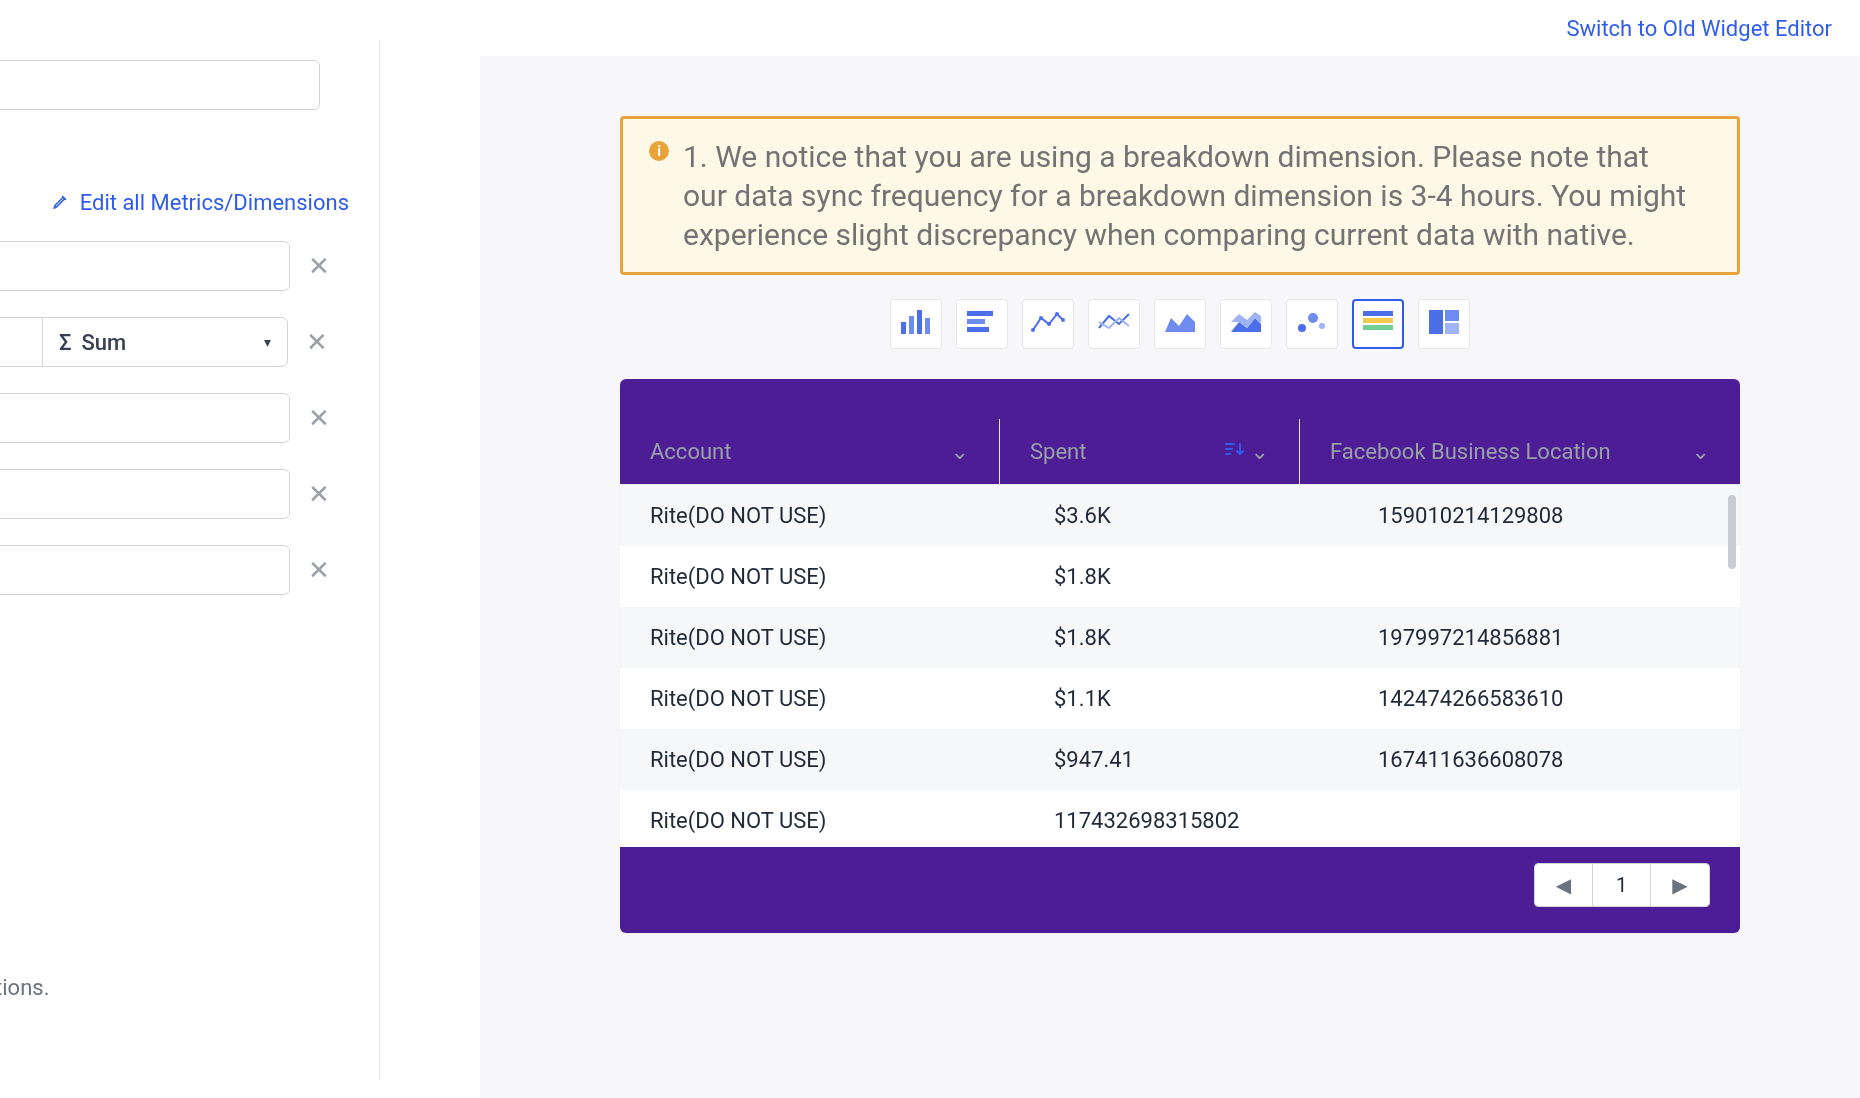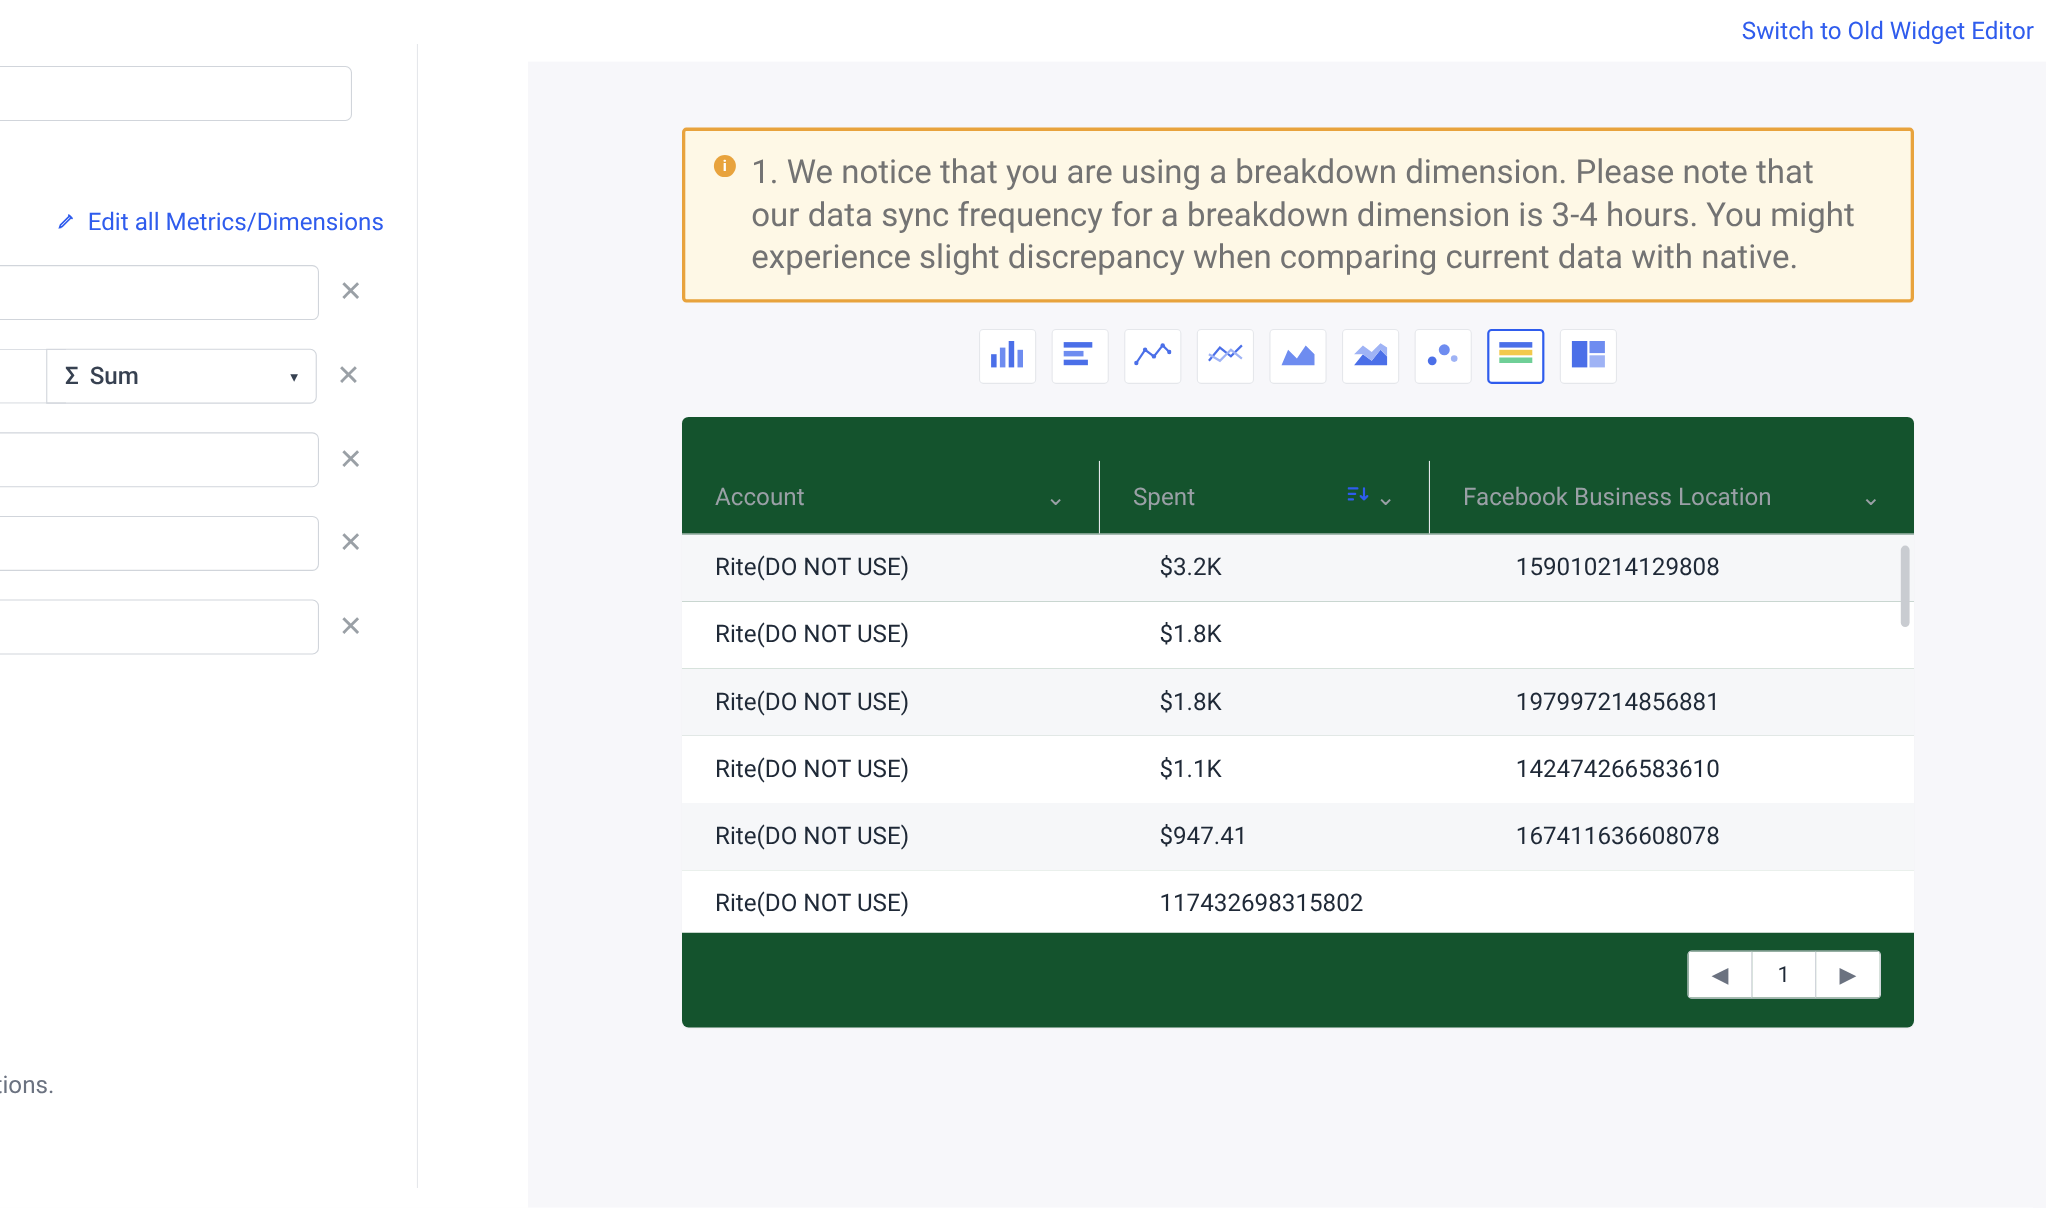--- a/index.html
+++ b/index.html
@@ -1,18 +1,18 @@
 <!DOCTYPE html>
 <html><head>
 <meta charset="utf-8">
 <style>
   * { box-sizing: border-box; margin: 0; padding: 0; font-family: -apple-system, BlinkMacSystemFont, "Segoe UI", Roboto, Helvetica, Arial, sans-serif; }
   body { width: 1860px; height: 1098px; background: #fff; overflow: hidden; position: relative; }
 
-  .top-link { position: absolute; top: 16px; right: 11px; color: #2F5CED; font-size: 22px; cursor: pointer; }
+  .top-link { position: absolute; top: 16px; right: 28px; color: #2F5CED; font-size: 22px; cursor: pointer; }
 
   .sidebar {
     position: absolute; left: -100px; top: 40px; width: 480px; height: 1040px;
     border-right: 1px solid #E5E7EB; padding: 20px 30px 20px 30px; background: #fff;
   }
   .sidebar-inner { position: relative; height: 100%; }
 
   .input-box {
     border: 1px solid #D1D5DB; border-radius: 6px; height: 50px; background: #fff;
   }
@@ -52,21 +52,21 @@
 
   .chart-type-row { display: flex; gap: 14px; justify-content: center; margin-bottom: 30px; }
   .ct-btn {
     width: 52px; height: 50px; border: 1px solid #E5E7EB; border-radius: 4px;
     display: flex; align-items: center; justify-content: center; background: #fff; cursor: pointer;
   }
   .ct-btn.selected { border: 2px solid #2F5CED; }
   .ct-svg { width: 34px; height: 28px; }
 
   .table-card {
-    background: #14532d; border-radius: 6px; box-shadow: 0 1px 2px rgba(0,0,0,0.04);
+    background: #4c1d95; border-radius: 6px; box-shadow: 0 1px 2px rgba(0,0,0,0.04);
     overflow: hidden; position: relative; padding-top: 40px;
   }
   .thead { display: grid; grid-template-columns: 380px 300px 1fr; border-bottom: 1px solid #E5E7EB; }
   .th { padding: 20px 30px; color: #9AA0A6; font-size: 22px; display: flex; align-items: center; justify-content: space-between; gap: 10px; }
   .th .sort-caret { display: flex; align-items: center; gap: 6px; color: #9AA0A6; }
   .th:not(:last-child) { border-right: 1px solid #E5E7EB; }
   .sort-active { color: #2F5CED; font-size: 16px; }
 
   .tbody { max-height: 362px; overflow: hidden; position: relative; }
   .trow { display: grid; grid-template-columns: 380px 300px 1fr; gap: 24px; }
@@ -228,21 +228,21 @@
         </span>
       </div>
       <div class="th">
         <span>Facebook Business Location</span>
         <span class="sort-caret">⌄</span>
       </div>
     </div>
     <div class="tbody" id="tbody">
       <div class="trow">
           <div class="td">Rite(DO NOT USE)</div>
-          <div class="td">$3.2K</div>
+          <div class="td">$3.6K</div>
           <div class="td">159010214129808</div>
         </div>
         <div class="trow">
           <div class="td">Rite(DO NOT USE)</div>
           <div class="td">$1.8K</div>
         </div>
         <div class="trow">
           <div class="td">Rite(DO NOT USE)</div>
           <div class="td">$1.8K</div>
           <div class="td">197997214856881</div>

